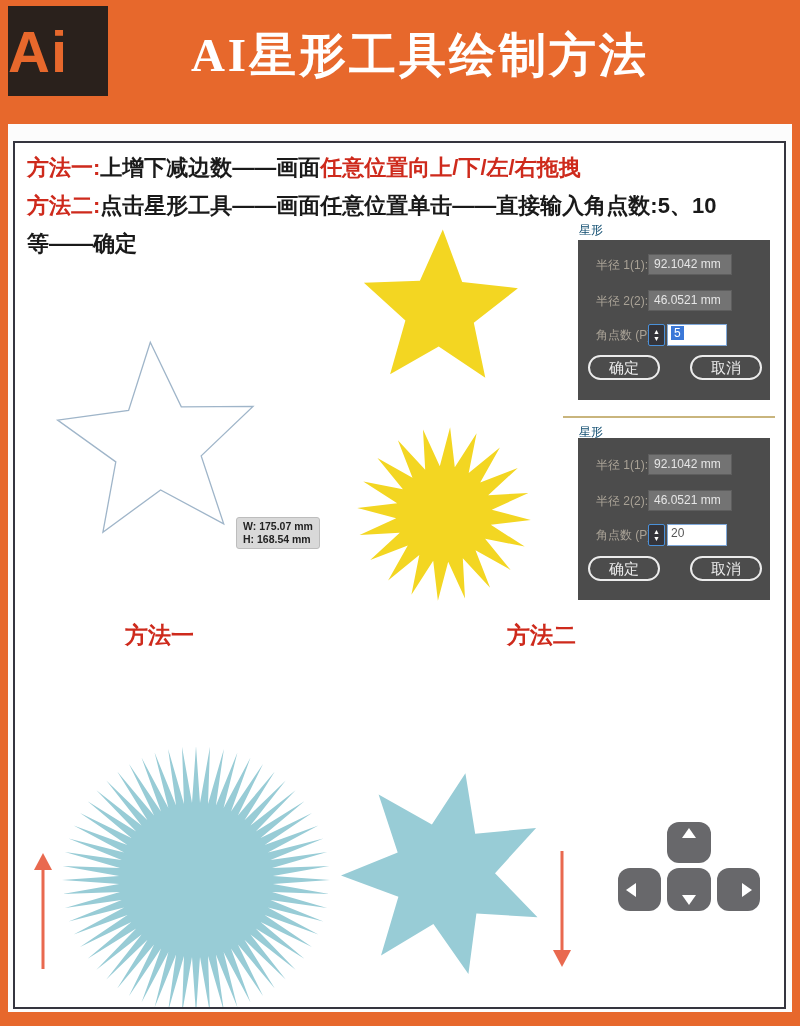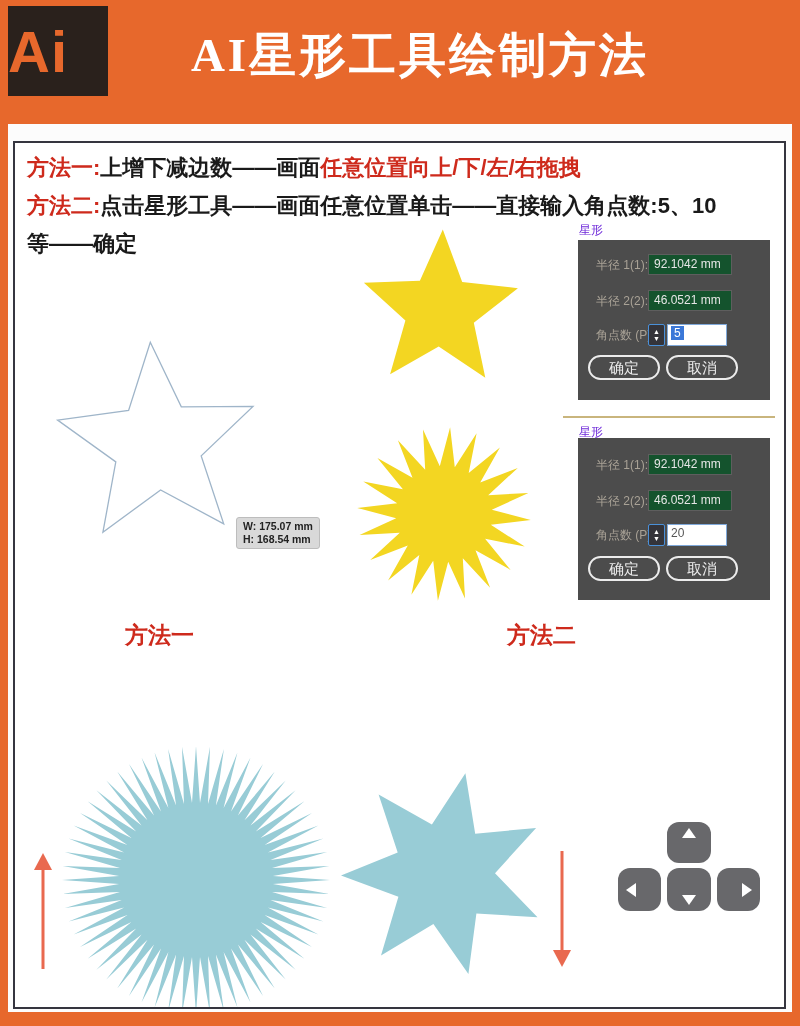--- a/index.html
+++ b/index.html
@@ -32,36 +32,36 @@
 
   
   .tooltip { position:absolute; left:221px; top:374px; background:#D9D9D9; border:1px solid #BDBDBD;
              border-radius:3px; padding:2px 6px; font-size:10.5px; font-weight:bold; color:#222;
              line-height:13px; white-space:nowrap; }
 
   
   svg.shape { position:absolute; display:block; }
 
   
-  .dlg-title { position:absolute; font-size:12px; color:#6d28d9;font-family:Liberation Mono, monospace; }
+  .dlg-title { position:absolute; font-size:12px; color:#0c4a6e;font-family:Liberation Mono, monospace; }
   .dialog { position:absolute; width:192px; background:#4C4C4C; }
   .drow { position:absolute; left:8px; width:100%; height:22px;padding-left:12px; }
   .dlabel { position:absolute; left:10px; top:3px; font-size:12px; color:#A9A296; white-space:nowrap; }
-  .dfield { position:absolute; left:62px; top:0; width:84px; height:21px; background:#14532d;
+  .dfield { position:absolute; left:62px; top:0; width:84px; height:21px; background:#737373;
             border:1px solid #5E5E5E; color:#E6E6E6; font-size:12px; padding:2px 5px; white-space:nowrap; }
   .spinner { position:absolute; left:62px; top:0; width:17px; height:22px; background:#34343A;
              border:1px solid #4A90D9; border-radius:2px; display:flex; flex-direction:column;
              align-items:center; justify-content:center; color:#FFF; font-size:7px; line-height:7px; }
   .pts-input { position:absolute; left:81px; top:0; width:60px; height:22px; background:#FFFFFF;
                border:1px solid #7FA8D9; font-size:12px; color:#555; padding:1px 3px; }
   .sel { background:#3B78D8; color:#FFF; padding:0 3px; }
   .dbtns { position:absolute; left:0; width:100%; }
   .dbtn { position:absolute; top:0; width:72px; height:25px; border:2px solid #ECECEC; border-radius:14px;
           background:transparent; color:#ECECEC; font-size:15px; text-align:center; line-height:21px; }
-  .dbtn.ok { left:10px; } .dbtn.cancel { left:88px; }
+  .dbtn.ok { left:10px; } .dbtn.cancel { left:112px; }
   .dlg-sep { position:absolute; left:548px; top:273px; width:212px; height:2px; background:#C9B57D; }
 
   
   .v-arrow { position:absolute; width:20px; }
   .v-arrow .shaft { position:absolute; left:50%; transform:translateX(-50%); width:3px; background:#E9694F; }
   .v-arrow.up .shaft { top:15px; bottom:0; }
   .v-arrow.down .shaft { top:0; bottom:15px; }
   .v-arrow .head { position:absolute; left:50%; transform:translateX(-50%); width:0; height:0;
                    border-left:9px solid transparent; border-right:9px solid transparent; }
   .v-arrow.up .head { top:0; border-bottom:17px solid #E9694F; }

